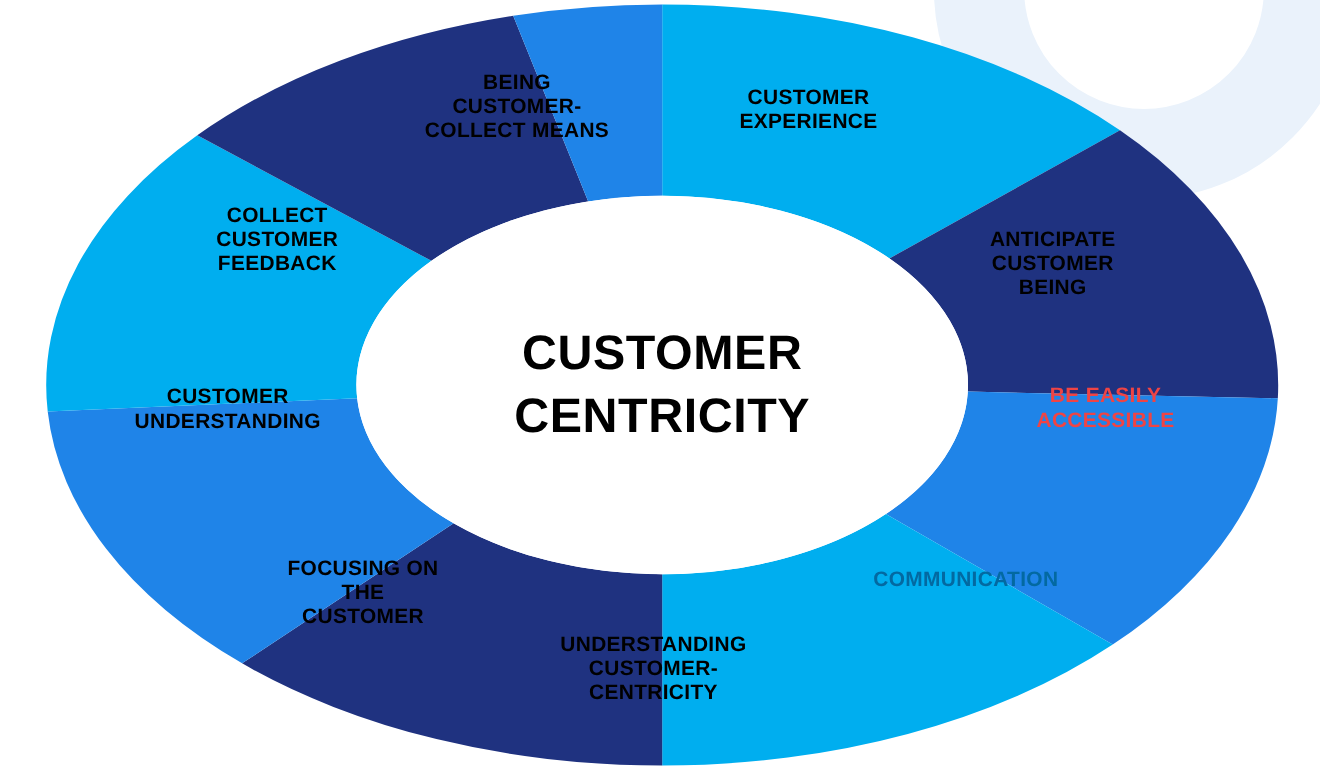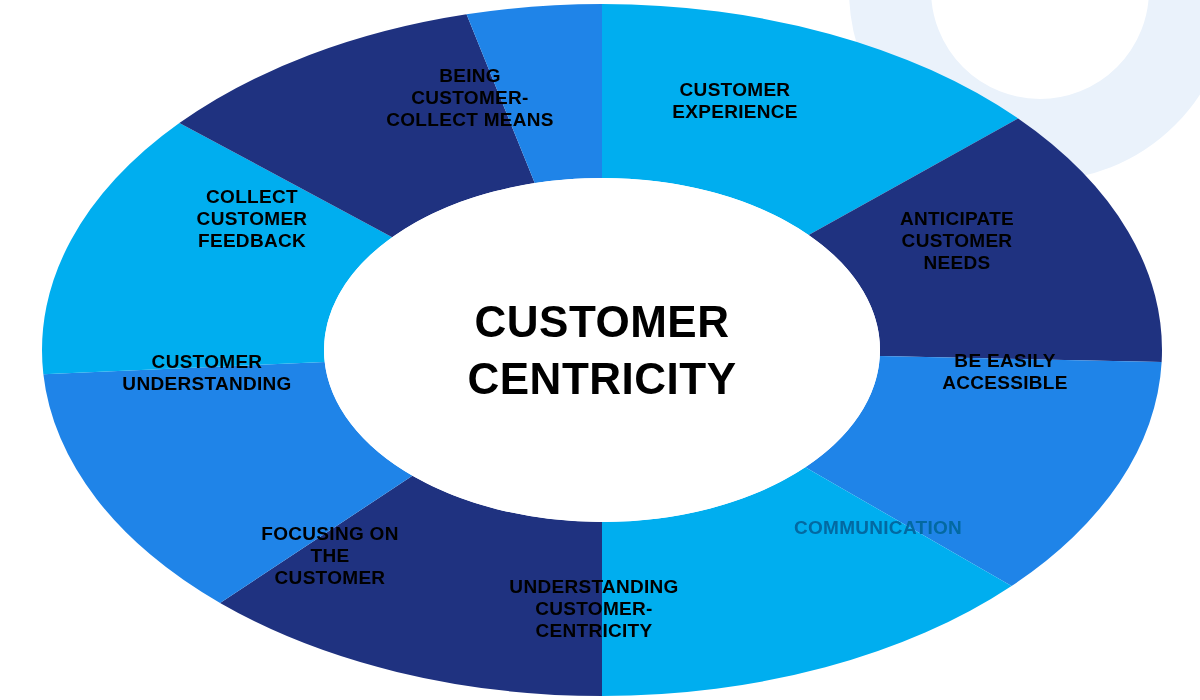--- a/index.html
+++ b/index.html
@@ -85,28 +85,28 @@
       </g>
 
     <ellipse id="inner-hub" cx="602" cy="350" rx="278" ry="172" fill="#FFFFFF"></ellipse>
   </svg>
 
   <div id="labels-layer">
       <div class="seg-label" style="left: 735px; top: 101px; color: rgb(0, 0, 0);">CUSTOMER
 EXPERIENCE</div>
       <div class="seg-label" style="left: 957px; top: 241px; color: rgb(0, 0, 0);">ANTICIPATE
 CUSTOMER
-NEEDS</div>
-      <div class="seg-label" style="left: 1005px; top: 372px; color: #000000;">BE EASILY
+BEING</div>
+      <div class="seg-label" style="left: 1005px; top: 372px; color: #ef4444;">BE EASILY
 ACCESSIBLE</div>
       <div class="seg-label" style="left: 878px; top: 528px; color: #0369a1;">COMMUNICATION</div>
       <div class="seg-label" style="left: 594px; top: 609px; color: rgb(0, 0, 0);">UNDERSTANDING
 CUSTOMER-
 CENTRICITY</div>
-      <div class="seg-label" style="left: 330px; top: 556px; color: rgb(0, 0, 0);">FOCUSING ON
+      <div class="seg-label" style="left: 330px; top: 540px; color: rgb(0, 0, 0);">FOCUSING ON
 THE
 CUSTOMER</div>
       <div class="seg-label" style="left: 207px; top: 373px; color: rgb(0, 0, 0);">CUSTOMER
 UNDERSTANDING</div>
       <div class="seg-label" style="left: 252px; top: 219px; color: rgb(0, 0, 0);">COLLECT
 CUSTOMER
 FEEDBACK</div>
       <div class="seg-label" style="left: 470px; top: 98px; color: rgb(0, 0, 0);">BEING
 CUSTOMER-
 COLLECT MEANS</div>

